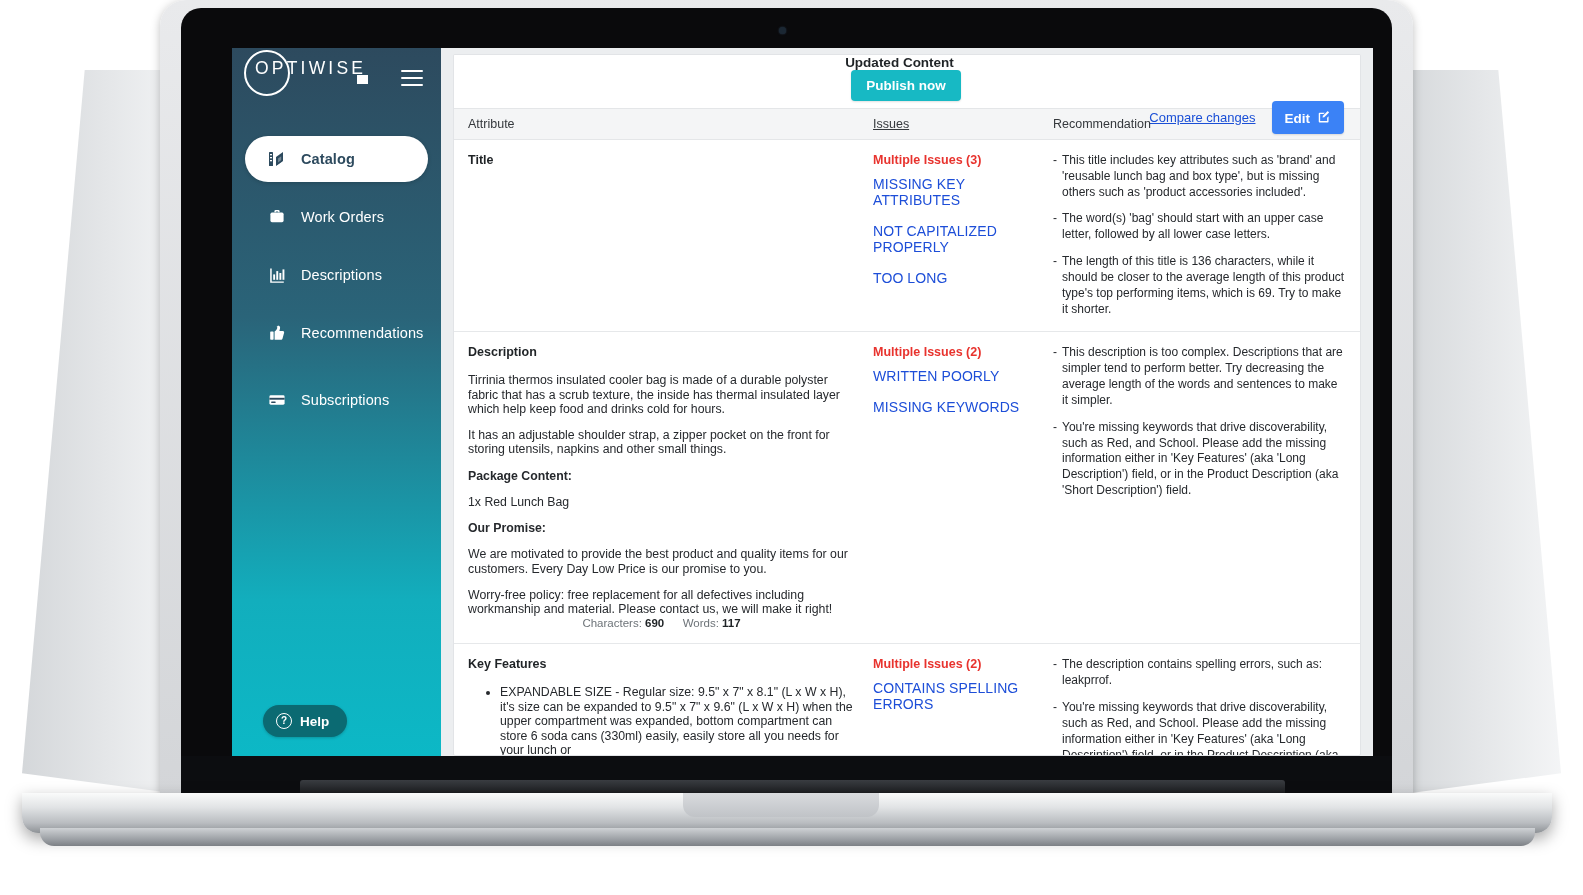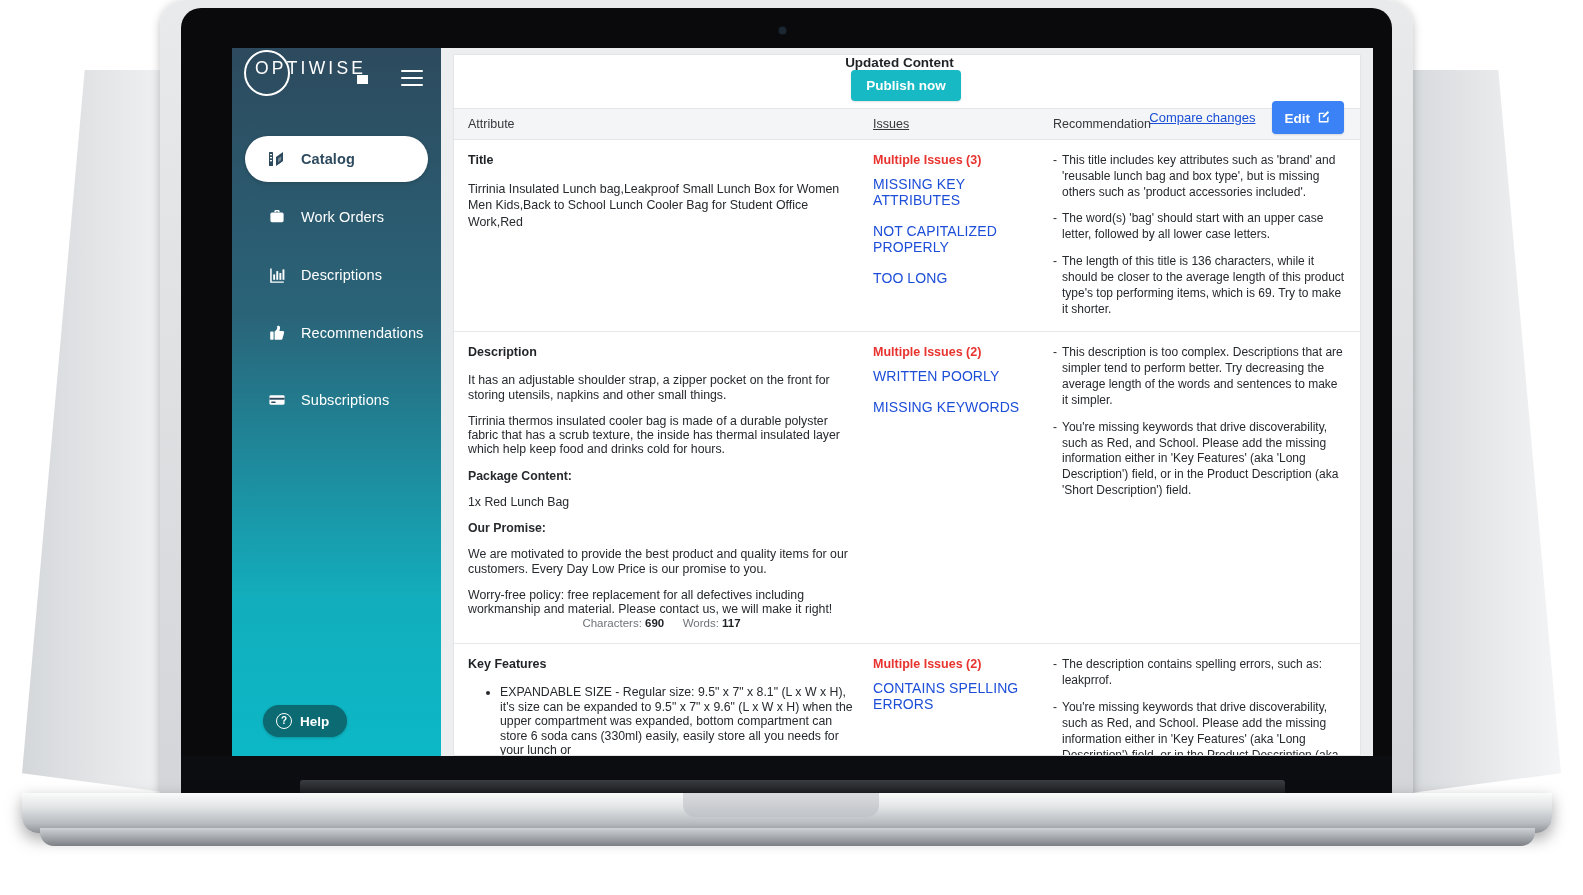--- a/index.html
+++ b/index.html
@@ -552,21 +552,20 @@
           <div class="col-attr">Attribute</div>
           <div class="col-iss">Issues</div>
           <div class="col-rec">Recommendation</div>
         </div>
 
         <div class="tbody">
 
           <div class="row">
             <div class="cell-attr">
               <div class="attr-name">Title</div>
-              <div class="title-text">Tirrinia Insulated Lunch bag,Leakproof Small Lunch Box for Women Men Kids,Back to School Lunch Cooler Bag for Student Office Work,Red</div>
             </div>
             <div class="cell-iss">
               <div class="issues-head">Multiple Issues (3)</div>
               <div class="issue-tag">MISSING KEY ATTRIBUTES</div>
               <div class="issue-tag">NOT CAPITALIZED PROPERLY</div>
               <div class="issue-tag">TOO LONG</div>
             </div>
             <div class="cell-rec">
               <div class="rec-item">
                 <span class="rec-dash">-</span>
@@ -580,22 +579,22 @@
                 <span class="rec-dash">-</span>
                 <span class="rec-text">The length of this title is 136 characters, while it should be closer to the average length of this product type's top performing items, which is 69. Try to make it shorter.</span>
               </div>
             </div>
           </div>
 
           <div class="row">
             <div class="cell-attr">
               <div class="attr-name">Description</div>
               <div class="attr-body">
+                <p>Tirrinia thermos insulated cooler bag is made of a durable polyster fabric that has a scrub texture, the inside has thermal insulated layer which help keep food and drinks cold for hours.</p>
                 <p>It has an adjustable shoulder strap, a zipper pocket on the front for storing utensils, napkins and other small things.</p>
-                <p>Tirrinia thermos insulated cooler bag is made of a durable polyster fabric that has a scrub texture, the inside has thermal insulated layer which help keep food and drinks cold for hours.</p>
                 <p class="bold">Package Content:</p>
                 <p>1x Red Lunch Bag</p>
                 <p class="bold">Our Promise:</p>
                 <p>We are motivated to provide the best product and quality items for our customers. Every Day Low Price is our promise to you.</p>
                 <p>Worry-free policy: free replacement for all defectives including workmanship and material. Please contact us, we will make it right!</p>
               </div>
               <div class="counts">
                 <span>Characters:</span>
                 <b>690</b>
                 <span class="gap"></span>

